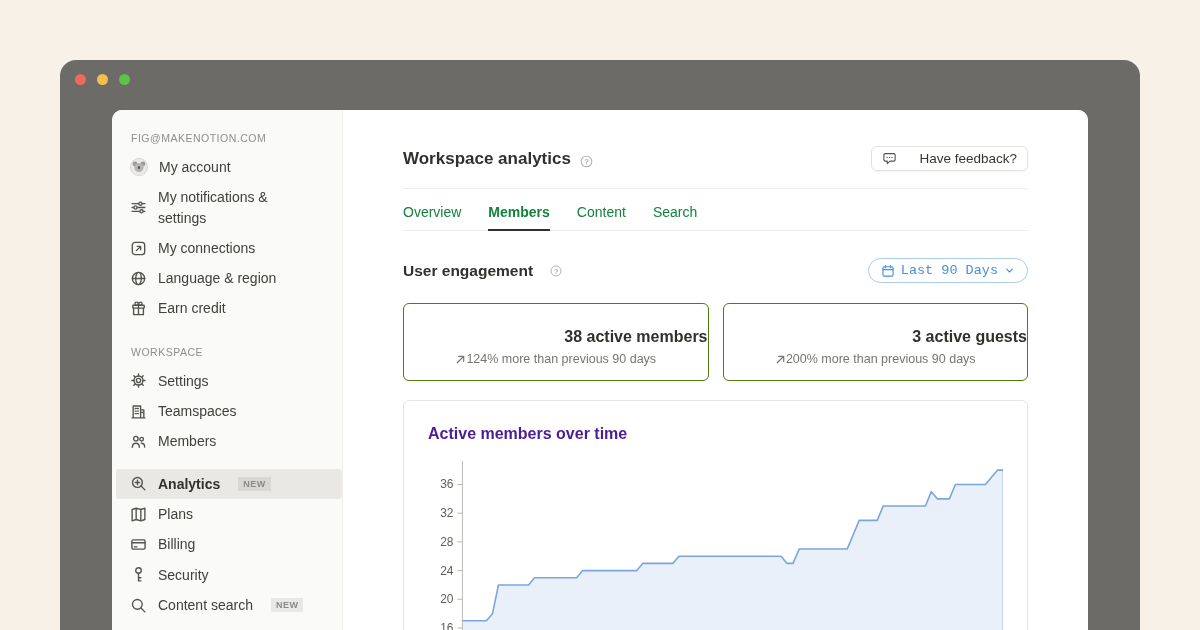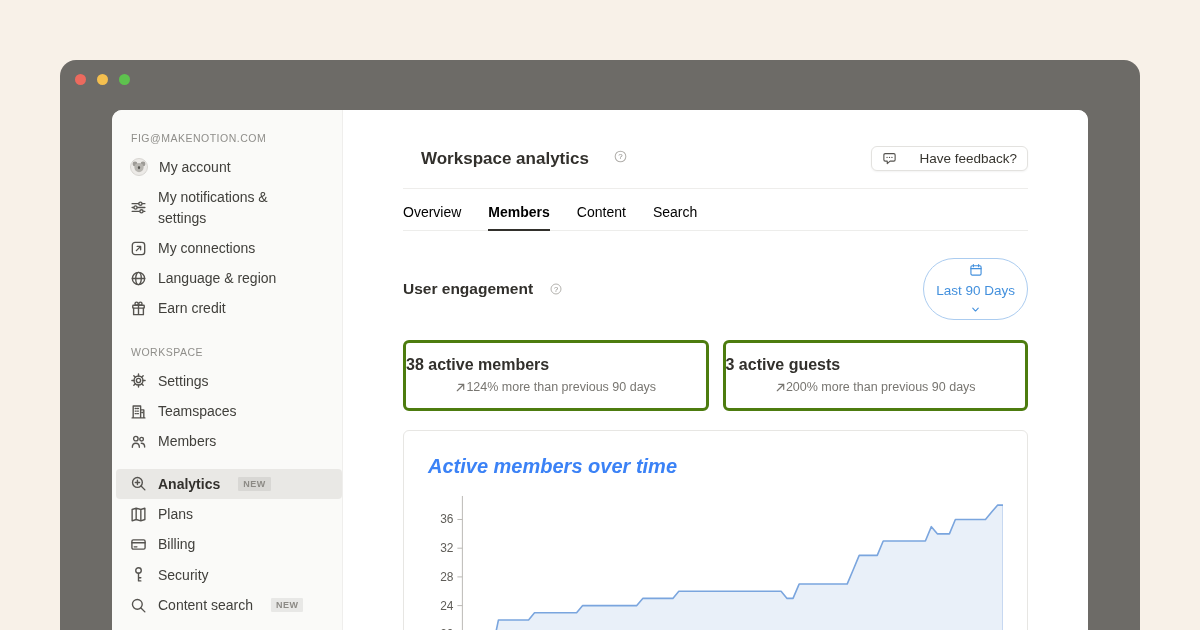--- a/index.html
+++ b/index.html
@@ -29,49 +29,49 @@
          flex:0 0 auto; }
   .avatar { width:18px; height:18px; border-radius:50%; background:#eceae7; border:1px solid #d8d6d2;
             flex:0 0 auto; display:flex; align-items:center; justify-content:center; overflow:hidden; }
   .badge { font-size:9px; font-weight:700; letter-spacing:.5px; color:#8c8a85;
            background:rgba(0,0,0,0.07); border-radius:1px; padding:2px 5px; margin-left:7px; }
   .badge:empty { display:none; }
 
   
   .main { flex:1; padding:36px 60px 0 60px; background:#fff; }
   .header-row { display:flex; justify-content:space-between; align-items:center; }
-  .title-wrap { display:flex; align-items:flex-start; gap:24px;margin-left:18px; }
+  .title-wrap { display:flex; align-items:flex-end; gap:8px; }
   .page-title { font-size:17px; font-weight:700; color:#32302c; }
   .feedback-btn { display:flex; align-items:center; gap:22px; background:#fff;
                   border:1px solid #e3e2df; border-radius:6px; padding:4px 10px;
                   font-size:13.5px; font-weight:500; color:#37352f;
                   box-shadow:0 1px 2px rgba(0,0,0,.05); cursor:pointer; }
 
   .divider { height:1px; background:#eeedeb; margin-top:17px; }
   .tabs { display:flex; gap:27px; margin-top:15px; border-bottom:1px solid #ededeb; }
-  .tab { font-size:14px; color:#000000; padding-bottom:9px; cursor:pointer; }
+  .tab { font-size:14px; color:#15803d; padding-bottom:9px; cursor:pointer; }
   .tab.active { font-weight:600; border-bottom:2px solid #32302c; margin-bottom:-1px; }
 
   .section-row { display:flex; justify-content:space-between; align-items:center; margin-top:27px; }
   .section-title-wrap { display:flex; align-items:center; gap:16px; }
   .section-title { font-size:15.5px; font-weight:700; color:#32302c; }
   .range-btn { display:flex; align-items:center; gap:6px; background:#fff;
                border:1px solid #abccf0; border-radius:999px; padding:4px 12px;
                font-size:13.5px; font-weight:500; color:#4390dd; cursor:pointer; }
 
   .stats-row { display:flex; gap:14px; margin-top:20px; }
-  .stat-card { flex:1; border:3px solid #4d7c0f; border-radius:6px; text-align:left;
-               padding:13px 0 14px; background:#fff; }
+  .stat-card { flex:1; border:1px solid #4d7c0f; border-radius:6px; text-align:right;
+               padding:24px 0 14px; background:#fff; }
   .stat-value { font-size:16px; font-weight:700; color:#32302c; }
   .stat-delta { display:flex; align-items:center; justify-content:center; 
                 margin-top:6px; font-size:12.5px; color:#787671; }
 
   .chart-card { margin-top:19px; border:1px solid #e7e6e3; border-radius:6px;
                 padding:24px 24px 0 24px; height:300px; background:#fff; }
-  .chart-title { font-size:20px; font-weight:700; color:#3b82f6;font-style:italic; }
+  .chart-title { font-size:16px; font-weight:700; color:#4c1d95; }
   #chart-svg { display:block; width:100%; margin-top:12px; }
 </style>
 </head>
 <body>
 
 <div class="window">
   <div class="traffic">
     <div class="dot red"></div>
     <div class="dot yellow"></div>
     <div class="dot green"></div>
@@ -234,21 +234,21 @@
       </div>
 
       <div class="section-row">
         <div class="section-title-wrap">
           <span class="section-title">User engagement</span>
           <svg width="14" height="14" viewBox="0 0 16 16">
             <circle cx="8" cy="8" r="5.7" fill="none" stroke="#b1afab" stroke-width="1.1"></circle>
             <text x="8" y="11" text-anchor="middle" font-size="8.5" fill="#8a8884" font-family="Liberation Sans, sans-serif">?</text>
           </svg>
         </div>
-        <button class="range-btn" style="font-family:Liberation Sans, sans-serif;flex-direction:column;">
+        <button class="range-btn" style="font-family:Liberation Mono, monospace;">
           <svg width="14" height="14" viewBox="0 0 16 16">
             <rect x="2.2" y="3.2" width="11.6" height="10.6" rx="1.5" fill="none" stroke="#4390dd" stroke-width="1.3"></rect>
             <path d="M2.2 6.5h11.6M5 1.8v2.4M11 1.8v2.4" stroke="#4390dd" stroke-width="1.3" fill="none" stroke-linecap="round"></path>
           </svg>
           <span>Last 90 Days</span>
           <svg width="11" height="11" viewBox="0 0 16 16">
             <path d="M4 6l4 4.2L12 6" fill="none" stroke="#4390dd" stroke-width="1.6" stroke-linecap="round" stroke-linejoin="round"></path>
           </svg>
         </button>
       </div>

